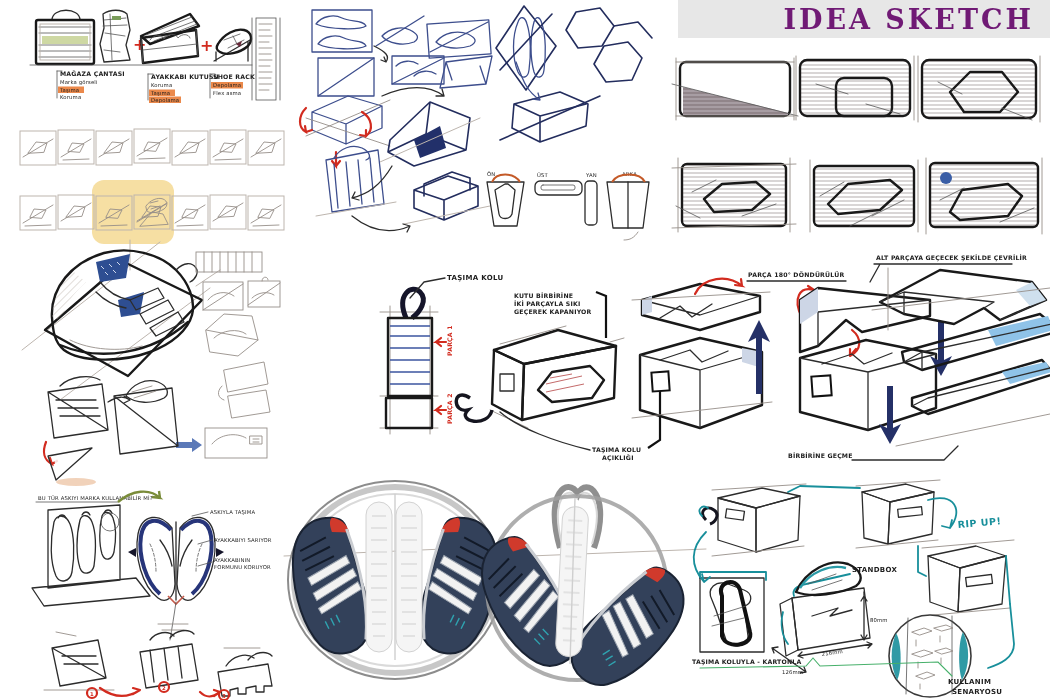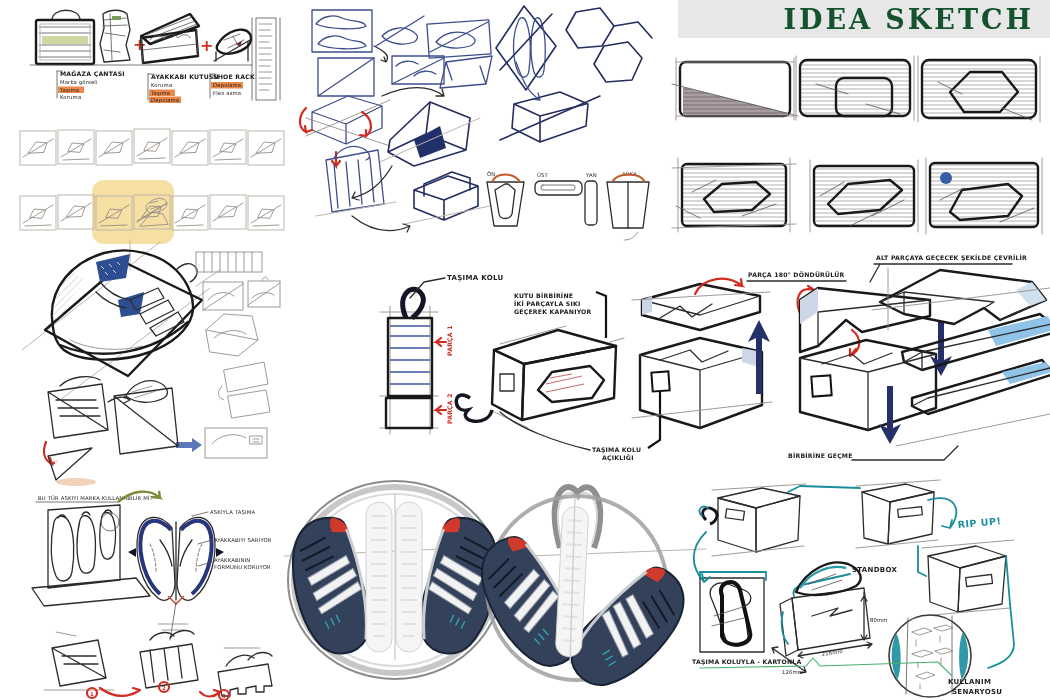--- a/index.html
+++ b/index.html
@@ -1,21 +1,21 @@
 <!DOCTYPE html>
 <html><head>
 <meta charset="utf-8">
 <style>
   html,body{margin:0;padding:0;background:#888}
   .canvas{position:relative;width:1050px;height:700px;background:#ffffff;overflow:hidden;
           font-family:"Liberation Sans",sans-serif}
   .header{position:absolute;top:0;right:0;width:372px;height:38px;background:#e7e7e7;
           display:flex;align-items:center;justify-content:flex-end;padding-right:16px;box-sizing:border-box}
   .header h1{margin:0;font-family:"DejaVu Serif",serif;font-weight:700;font-size:27px;
-             letter-spacing:3px;color:#14532d;white-space:nowrap}
+             letter-spacing:3px;color:#701a75;white-space:nowrap}
   svg{position:absolute;left:0;top:0}
   svg text{font-family:"DejaVu Sans",sans-serif;fill:#1d1d1d}
   .t5{font-size:5.3px;letter-spacing:.15px}
   .t6{font-size:6.2px;letter-spacing:.2px}
   .t7{font-size:7px;letter-spacing:.3px;font-weight:bold}
   .t9{font-size:9.5px;font-weight:bold;letter-spacing:.5px}
   .tb{font-weight:bold}
   .ink{stroke:#2c2c2c;fill:none;stroke-width:1.3;stroke-linecap:round;stroke-linejoin:round}
   .ink2{stroke:#191919;fill:none;stroke-width:2.4;stroke-linecap:round;stroke-linejoin:round}
   .thin{stroke:#555;fill:none;stroke-width:.8;stroke-linecap:round}

